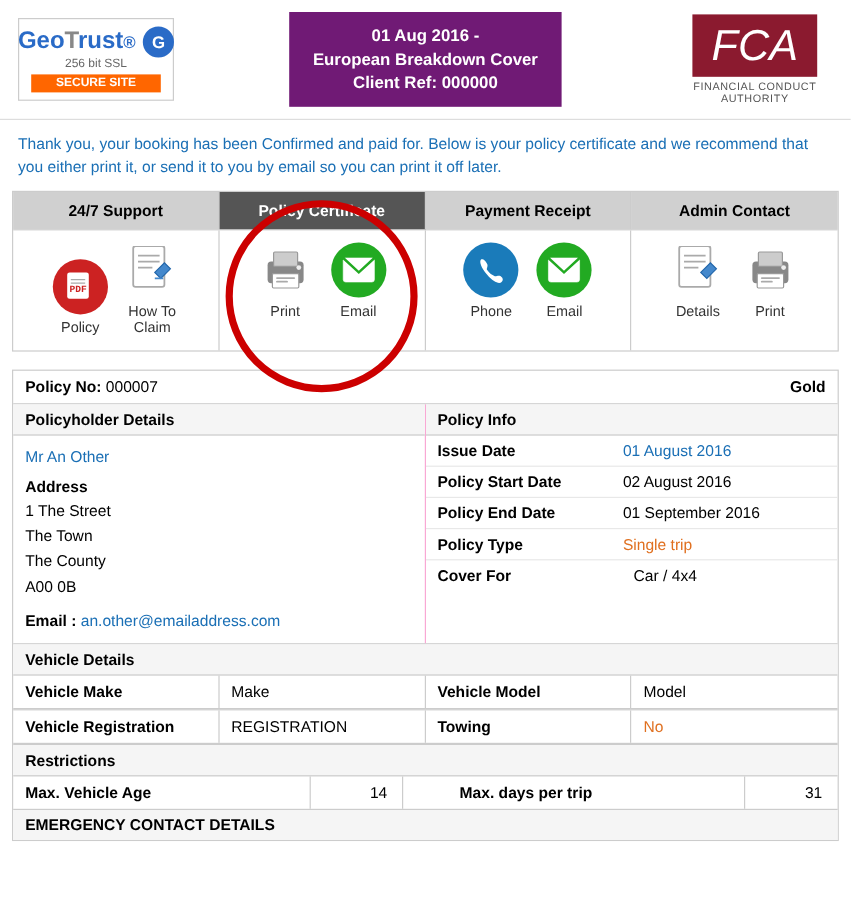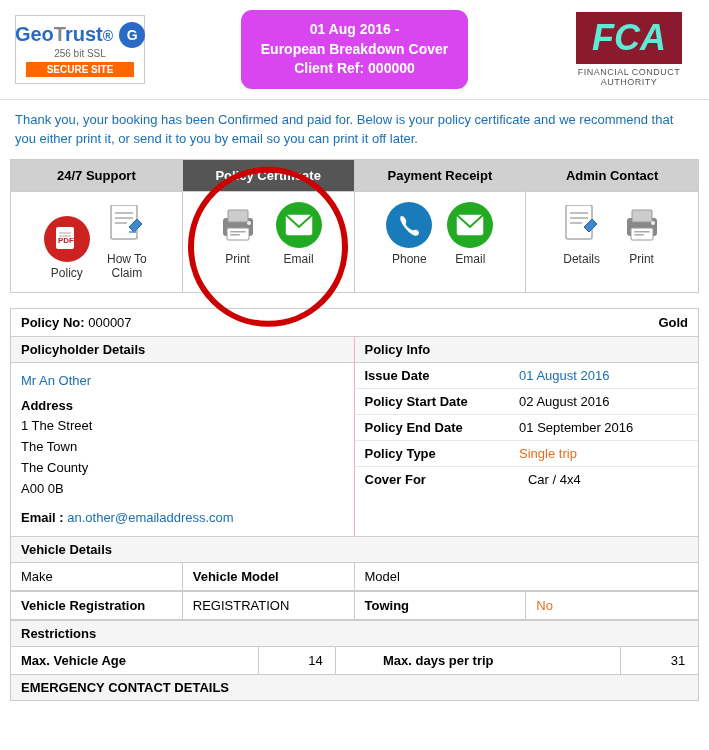--- a/index.html
+++ b/index.html
@@ -4,41 +4,41 @@
   <style>
     * { box-sizing: border-box; margin: 0; padding: 0; }
     body { font-family: Arial, sans-serif; font-size: 13px; background: #fff; width: 709px; }
 
     
     .header { display: flex; align-items: center; justify-content: space-between; padding: 10px 15px; background: #fff; border-bottom: 1px solid #ddd; }
     .geotrust-badge { background: #fff; border: 1px solid #ccc; padding: 6px 10px; display: flex; flex-direction: column; align-items: center; width: 130px; }
     .geotrust-top { display: flex; align-items: center; gap: 6px; }
     .geo-ssl { font-size: 10px; color: #666; }
     .geo-secure { background: #f60; color: #fff; font-size: 10px; font-weight: bold; padding: 2px 8px; margin-top: 3px; width: 100%; text-align: center; }
-    .header-middle { text-align: center; background: #d946ef; color: #fff; padding: 10px 20px; font-weight: bold; font-size: 14px; line-height: 1.4; border-radius: 11px; }
+    .header-middle { text-align: center; background: #701a75; color: #fff; padding: 10px 20px; font-weight: bold; font-size: 14px; line-height: 1.4; }
     .fca-badge { display: flex; flex-direction: column; align-items: center; width: 130px; }
-    .fca-logo { background: #8b1a2f; color: #5eead4; font-size: 36px; font-weight: bold; padding: 8px 16px; font-style: italic; line-height: 1; }
+    .fca-logo { background: #8b1a2f; color: #ffffff; font-size: 36px; font-weight: normal; padding: 8px 16px; font-style: italic; line-height: 1; }
     .fca-text { font-size: 9px; color: #555; text-align: center; margin-top: 3px; letter-spacing: 0.5px; }
 
     
     .confirm-text { color: #1a6fb5; font-size: 13px; padding: 10px 15px; line-height: 1.5; }
 
     
     .tabs-section { border: 1px solid #ccc; margin: 0 10px; }
     .tabs-header { display: grid; grid-template-columns: 1fr 1fr 1fr 1fr; background: #e0e0e0; }
     .tab-header { text-align: center; padding: 8px 5px; font-weight: bold; font-size: 13px; border-right: 1px solid #ccc; background: #d0d0d0; }
     .tab-header:last-child { border-right: none; }
     .tab-header.active { background: #555; color: #fff; }
     .tabs-content { display: grid; grid-template-columns: 1fr 1fr 1fr 1fr; border-top: 1px solid #ccc; }
     .tab-content { display: flex; flex-direction: column; align-items: center; padding: 10px 5px 12px; border-right: 1px solid #ccc; gap: 6px; position: relative; }
     .tab-content:last-child { border-right: none; }
     .tab-content.policy-cert { position: relative; }
     .tab-icons-row { display: flex; gap: 15px; align-items: flex-end; justify-content: center; }
     .tab-icon-item { display: flex; flex-direction: column; align-items: center; gap: 4px; }
-    .icon-circle { width: 46px; height: 46px; border-radius: 50%; display: flex; align-items: center; justify-content: center; font-size: 22px; }
+    .icon-circle { width: 46px; height: 46px; border-radius: 50%; display: flex; align-items: center; justify-content: center; font-size: 22px; font-family: Liberation Mono, monospace; }
     .icon-circle.red { background: #cc2222; }
     .icon-circle.green { background: #22aa22; }
     .icon-circle.blue { background: #1a7bba; }
     .icon-label { font-size: 12px; color: #333; text-align: center; }
 
     
     .red-circle-overlay { position: absolute; width: 160px; height: 160px; border: 6px solid #cc0000; border-radius: 50%; top: 50%; left: 50%; transform: translate(-50%, -47%); pointer-events: none; z-index: 10; }
 
     
     .policy-section { margin: 15px 10px 0; border: 1px solid #ccc; }
@@ -282,20 +282,21 @@
           <span class="info-label">Cover For</span>
           <span class="info-value">Car / 4x4</span>
         </div>
       </div>
     </div>
   </div>
 
   <div class="vehicle-section">
     <div class="vehicle-header">Vehicle Details</div>
     <div class="vehicle-grid">
+      <div class="vehicle-cell label">Vehicle Make</div>
       <div class="vehicle-cell">Make</div>
       <div class="vehicle-cell label">Vehicle Model</div>
       <div class="vehicle-cell">Model</div>
     </div>
     <div class="vehicle-grid" style="border-top: 1px solid #ccc;">
       <div class="vehicle-cell label">Vehicle Registration</div>
       <div class="vehicle-cell">REGISTRATION</div>
       <div class="vehicle-cell label">Towing</div>
       <div class="vehicle-cell" style="color:#e07020;">No</div>
     </div>

